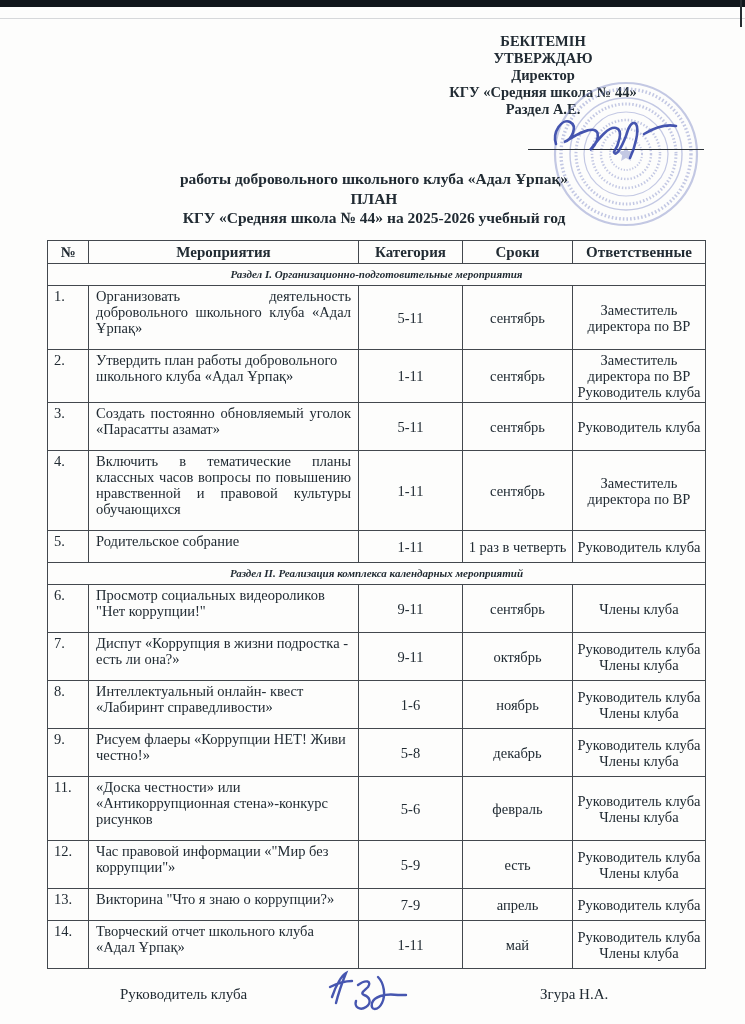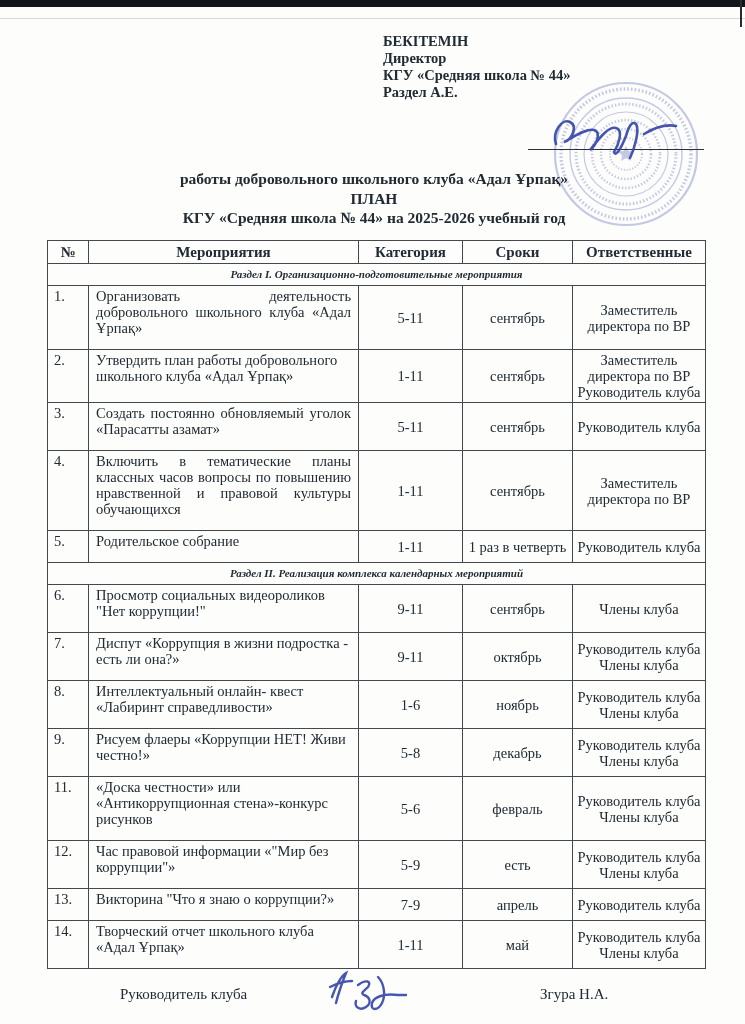--- a/index.html
+++ b/index.html
@@ -20,21 +20,21 @@
   .page{position:absolute;inset:0;}
 
   
   .scan-band{position:absolute;left:0;top:0;width:745px;height:7px;background:#11161b;}
   .scan-line{position:absolute;left:0;top:18px;width:745px;height:1px;background:#d6d8da;}
   .scan-tick{position:absolute;right:3px;top:0;width:2px;height:27px;background:#272c31;}
 
   
   .approval{
     position:absolute;top:33px;right:42px;width:320px;
-    text-align:left;font-weight:bold;font-size:14.5px;line-height:17px;
+    text-align:center;font-weight:bold;font-size:14.5px;line-height:17px;
   }
 
   
   .stamp{position:absolute;left:552px;top:80px;width:148px;height:148px;opacity:.45;}
 
   
   .sig-line{position:absolute;left:528px;top:149px;width:176px;height:1.4px;background:#2c3238;}
   .sig-top{position:absolute;left:542px;top:106px;width:160px;height:56px;}
 
   
@@ -70,20 +70,21 @@
 <body>
 
 <div class="page">
 
   <div class="scan-band"></div>
   <div class="scan-line"></div>
   <div class="scan-tick"></div>
 
   <div class="approval">
     <div>БЕКІТЕМІН</div>
+    <div>УТВЕРЖДАЮ</div>
     <div>Директор</div>
     <div>КГУ «Средняя школа № 44»</div>
     <div>Раздел  А.Е.</div>
   </div>
 
   <svg class="stamp" viewBox="0 0 148 148">
     <g fill="none" stroke="var(--stamp)">
       <circle cx="74" cy="74" r="71" stroke-width="2.2"></circle>
       <circle cx="74" cy="74" r="65" stroke-width="3.4" stroke-dasharray="1.6 2.1"></circle>
       <circle cx="74" cy="74" r="56" stroke-width="1.4"></circle>

